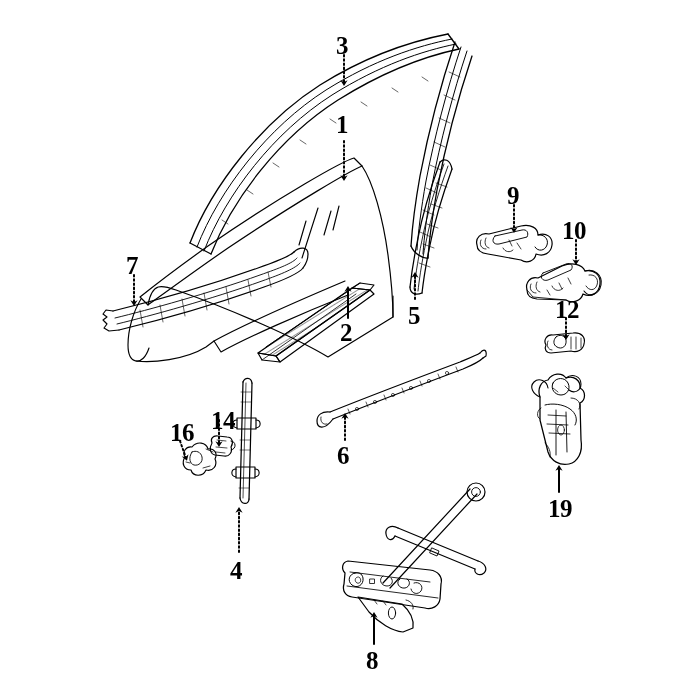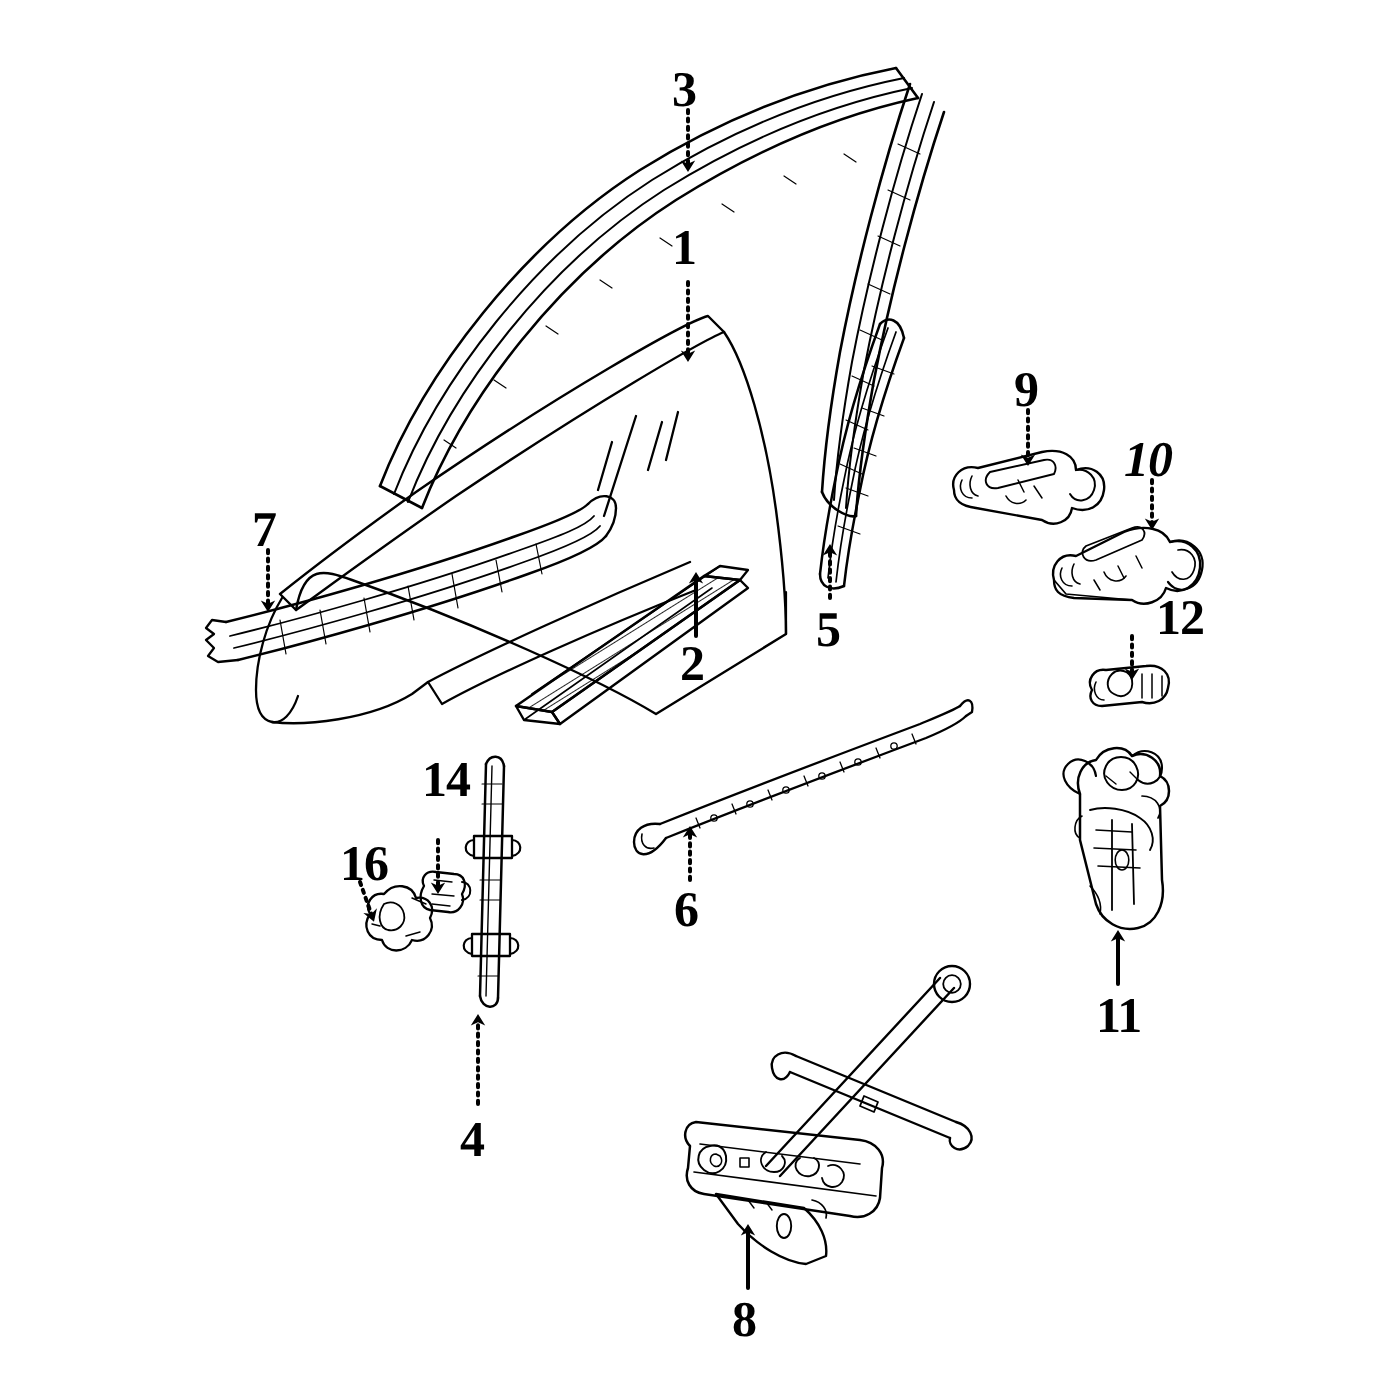--- a/index.html
+++ b/index.html
@@ -305,20 +305,20 @@
   <div id="callout-layer">
       <div class="callout-label" style="left: 336px; top: 112px;">1</div>
       <div class="callout-label" style="left: 340px; top: 320px;">2</div>
       <div class="callout-label" style="left: 336px; top: 33px;">3</div>
       <div class="callout-label" style="left: 230px; top: 558px;">4</div>
       <div class="callout-label" style="left: 408px; top: 303px;">5</div>
       <div class="callout-label" style="left: 337px; top: 443px;">6</div>
       <div class="callout-label" style="left: 126px; top: 253px;">7</div>
       <div class="callout-label" style="left: 366px; top: 648px;">8</div>
       <div class="callout-label" style="left: 507px; top: 183px;">9</div>
-      <div class="callout-label" style="left: 562px; top: 218px; font-style: italic;">10</div>
-      <div class="callout-label" style="left: 548px; top: 496px;">11</div>
-      <div class="callout-label" style="left: 555px; top: 297px; margin-left: 23px;">12</div>
+      <div class="callout-label" style="left: 562px; top: 218px;">10</div>
+      <div class="callout-label" style="left: 548px; top: 496px;">19</div>
+      <div class="callout-label" style="left: 555px; top: 297px;">12</div>
       <div class="callout-label" style="left: 170px; top: 420px;">16</div>
-      <div class="callout-label" style="left: 211px; top: 378px;">14</div>
+      <div class="callout-label" style="left: 211px; top: 408px;">14</div>
     </div>
 
 </div>
 
 </body></html>

